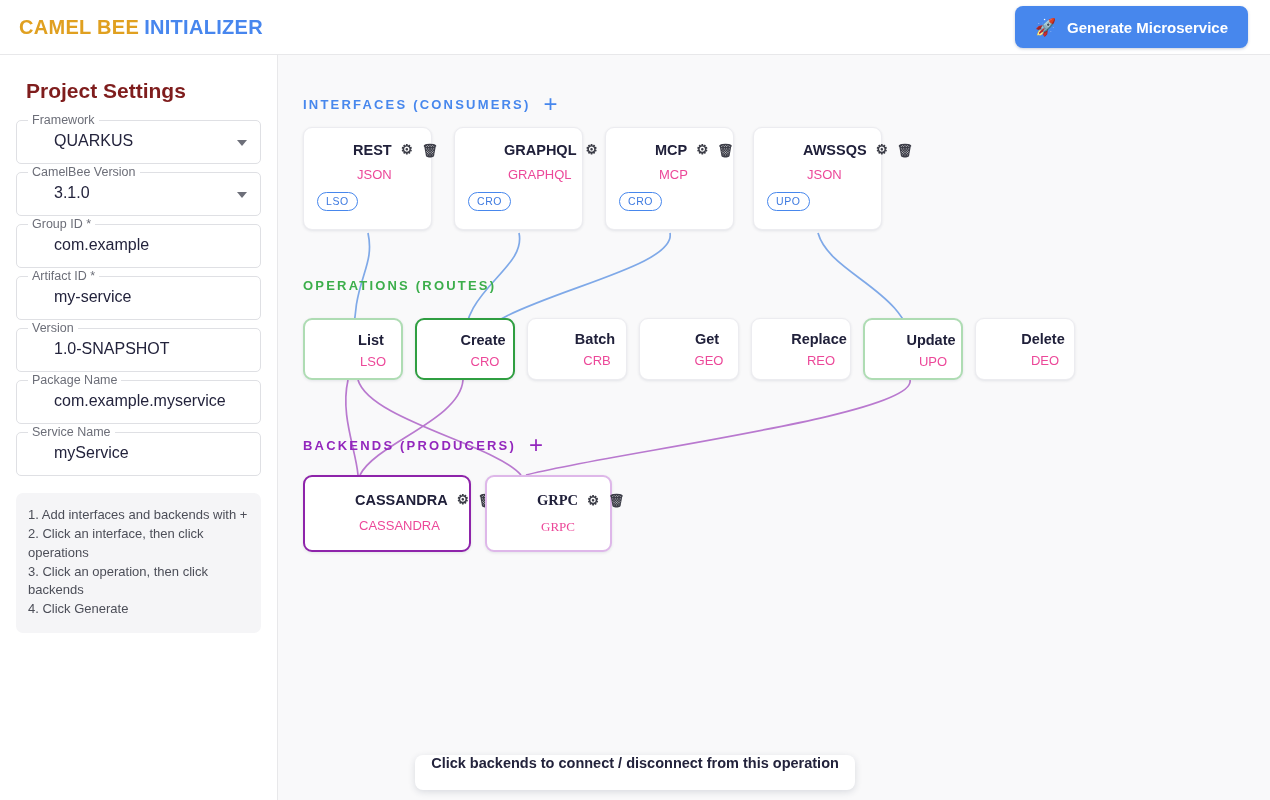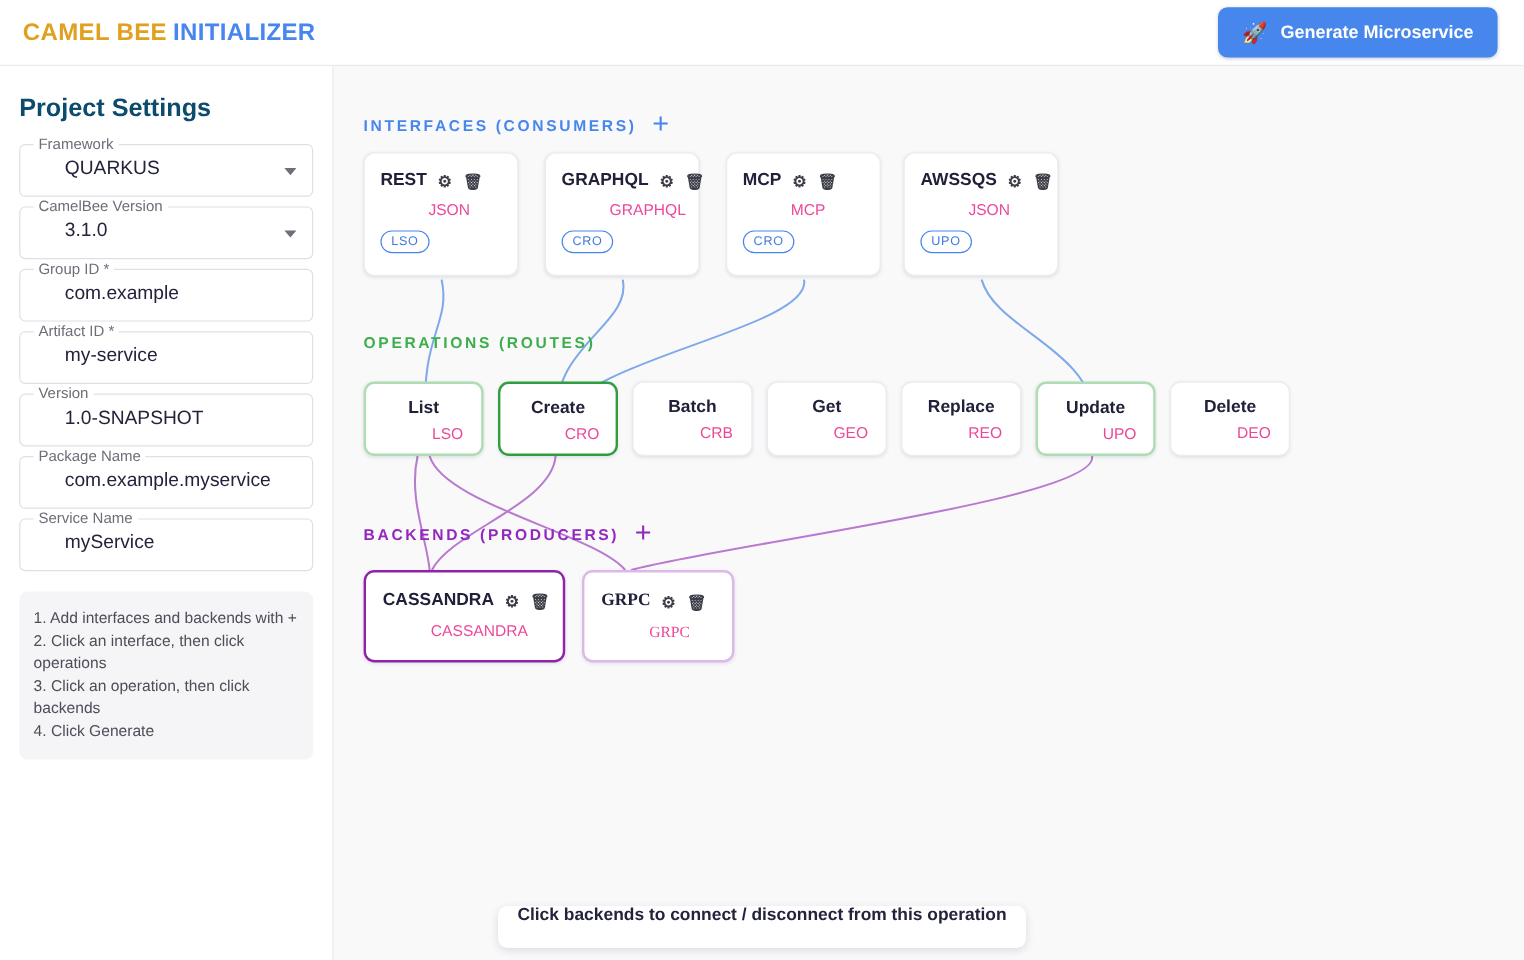--- a/index.html
+++ b/index.html
@@ -32,21 +32,21 @@
     box-shadow: 0 1px 3px rgba(40,60,110,.25);
   }
   .rocket { font-size: 17px; line-height: 1; }
 
   
   .sidebar {
     position: absolute; left: 0; top: 55px; width: 278px; height: 745px;
     background: #ffffff; border-right: 1px solid #e8e8ea;
     padding: 20px 16px 0 16px;
   }
-  .side-title { font-size: 21px; font-weight: bold; color: #0c4a6e; margin: 4px 0 17px 0; }
+  .side-title { font-size: 21px; font-weight: bold; color: #7f1d1d; margin: 4px 0 17px 10px; }
 
   .field {
     position: relative; height: 44px; margin-bottom: 8px;
     border: 1px solid #dfe0e4; border-radius: 5px; background: #fff;
   }
   .field .flabel {
     position: absolute; top: -8px; left: 11px;
     background: #fff; padding: 0 4px;
     font-size: 12.5px; color: #6c6e78; white-space: nowrap;
   }
@@ -89,21 +89,21 @@
 
   
   .card {
     position: absolute; background: #fff; border-radius: 9px;
     box-shadow: 0 1px 3px rgba(30,40,70,.10);
     border: 1px solid #ececf0;
     cursor: pointer;
   }
   .card .ctitle {
     font-size: 14.5px; font-weight: bold; color: #20203a;
-    display: flex; align-items: flex-end; gap: 9px;
+    display: flex; align-items: center; gap: 9px; margin-left: 36px;
   }
   .card .csub { font-size: 13px; color: #ec4899; margin-left: 40px; }
   .ico { color: #3c3d47; line-height: 1; cursor: pointer; }
   .ico.gear { font-size: 13.5px; }
   .ico.trash { font-size: 13px; }
 
   
   .icard { width: 129px; height: 103px; padding: 14px 12px 0 13px; }
   .icard .ctitle { margin-bottom: 9px; }
   .icard .csub { margin-bottom: 9px; }

